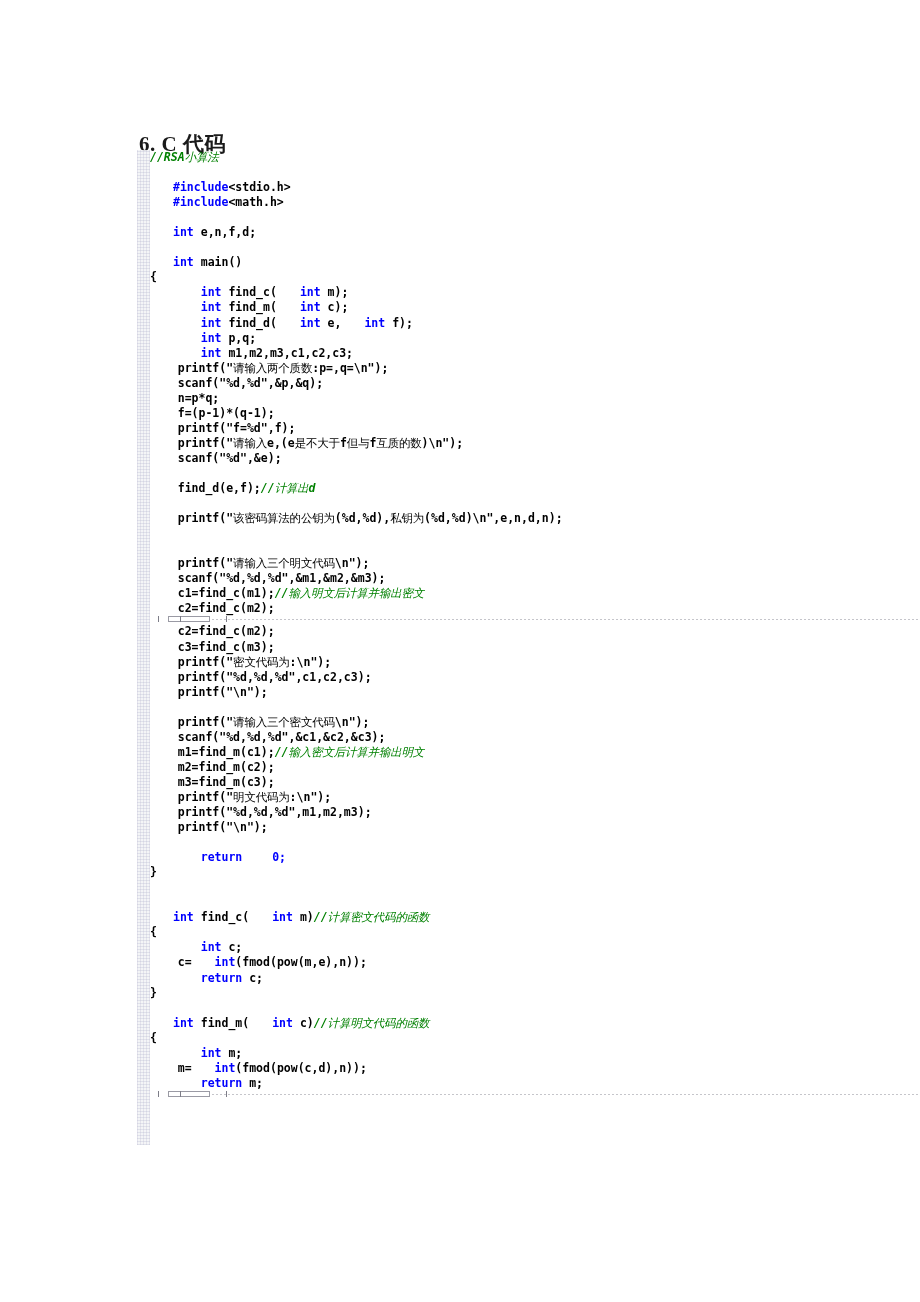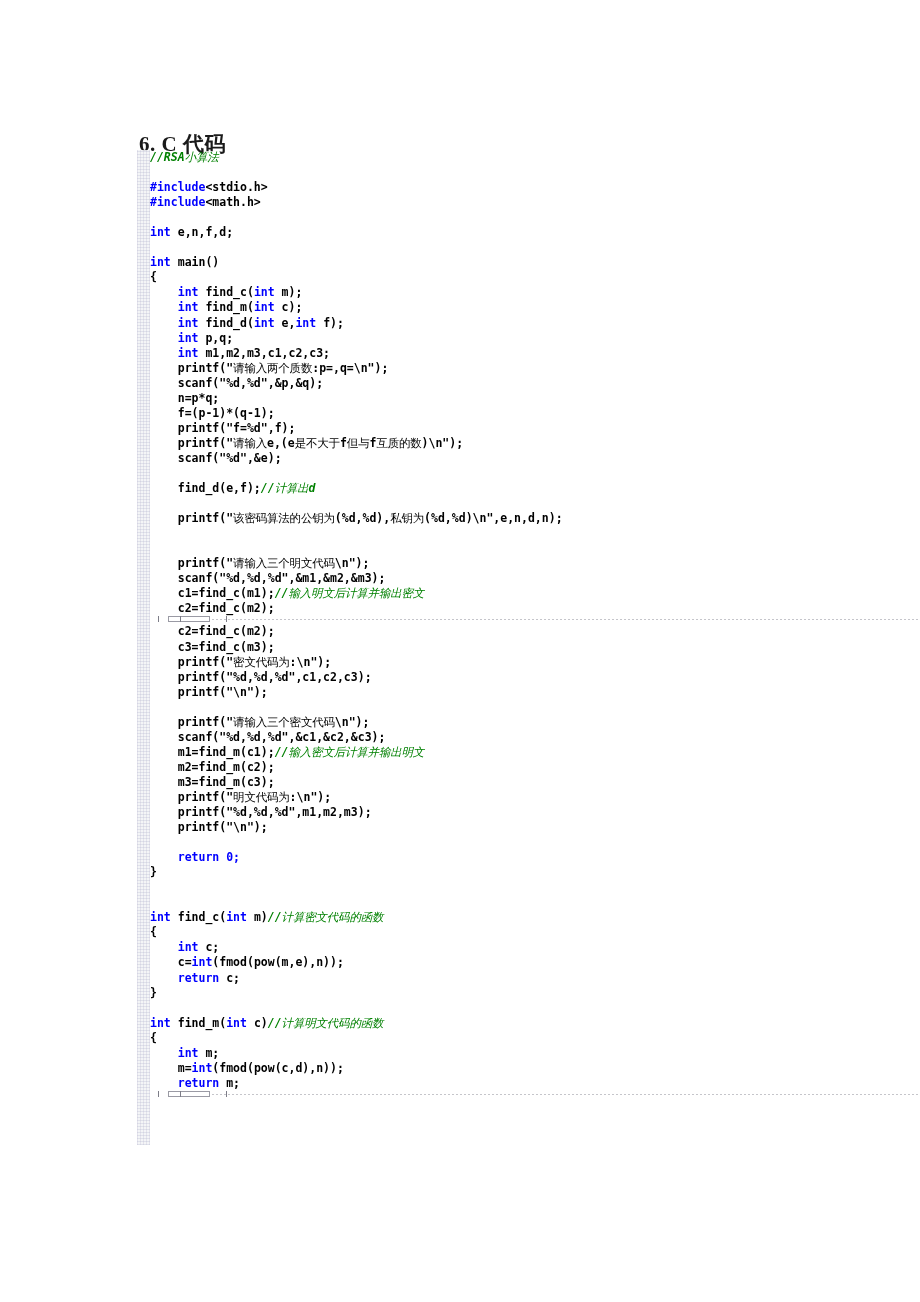--- a/index.html
+++ b/index.html
@@ -77,21 +77,21 @@
     white-space: pre;
     letter-spacing: 0px;
   }
 
   .code-line {
     height: 15.05px;
     white-space: pre;
   }
   .code-line.blank { color: transparent; }
 
-  .kw   { color: #0000ff; }
+  .kw   { color: #0000ff; margin-left: 23px; }
   .cmt  { color: #008000; font-style: italic; }
   .plain{ color: #000000; }
 
   
   .cjk {
     font-family: "DejaVu Sans", "Liberation Sans", sans-serif;
     font-weight: normal;
     letter-spacing: -0.2px;
     text-align: center;
   }

